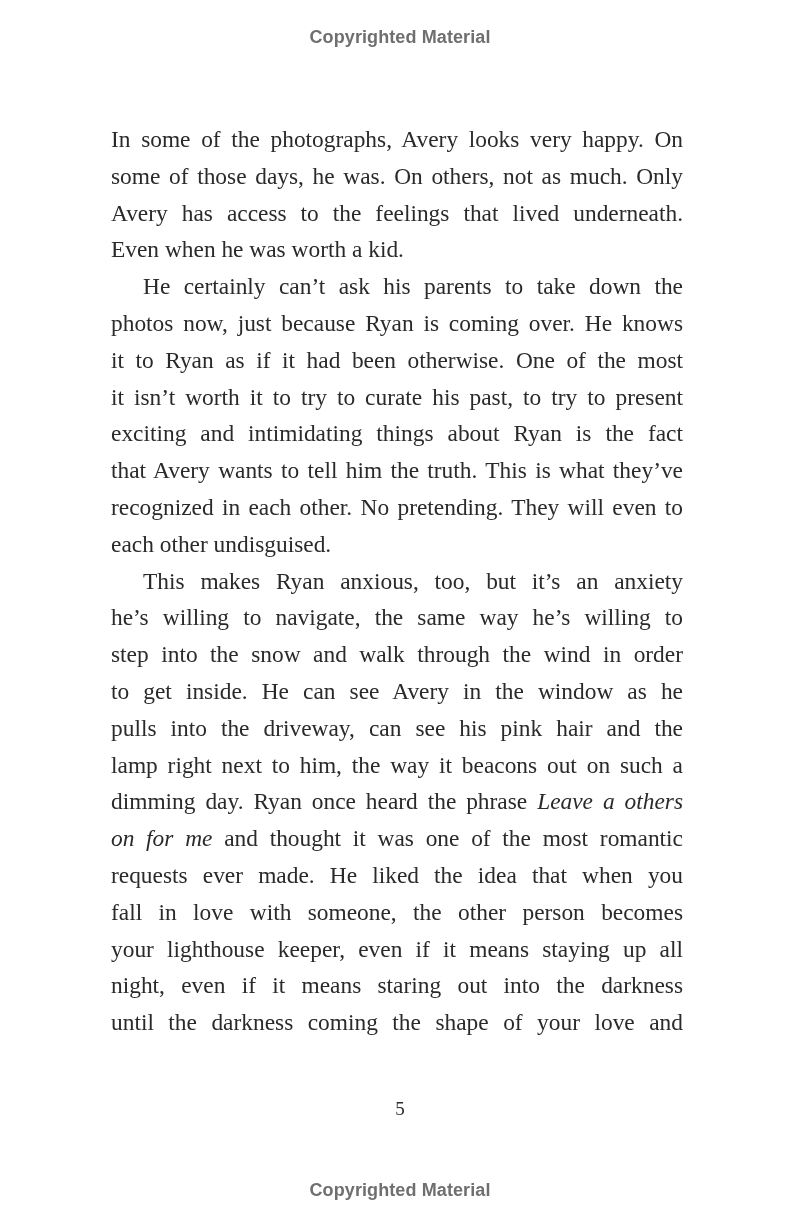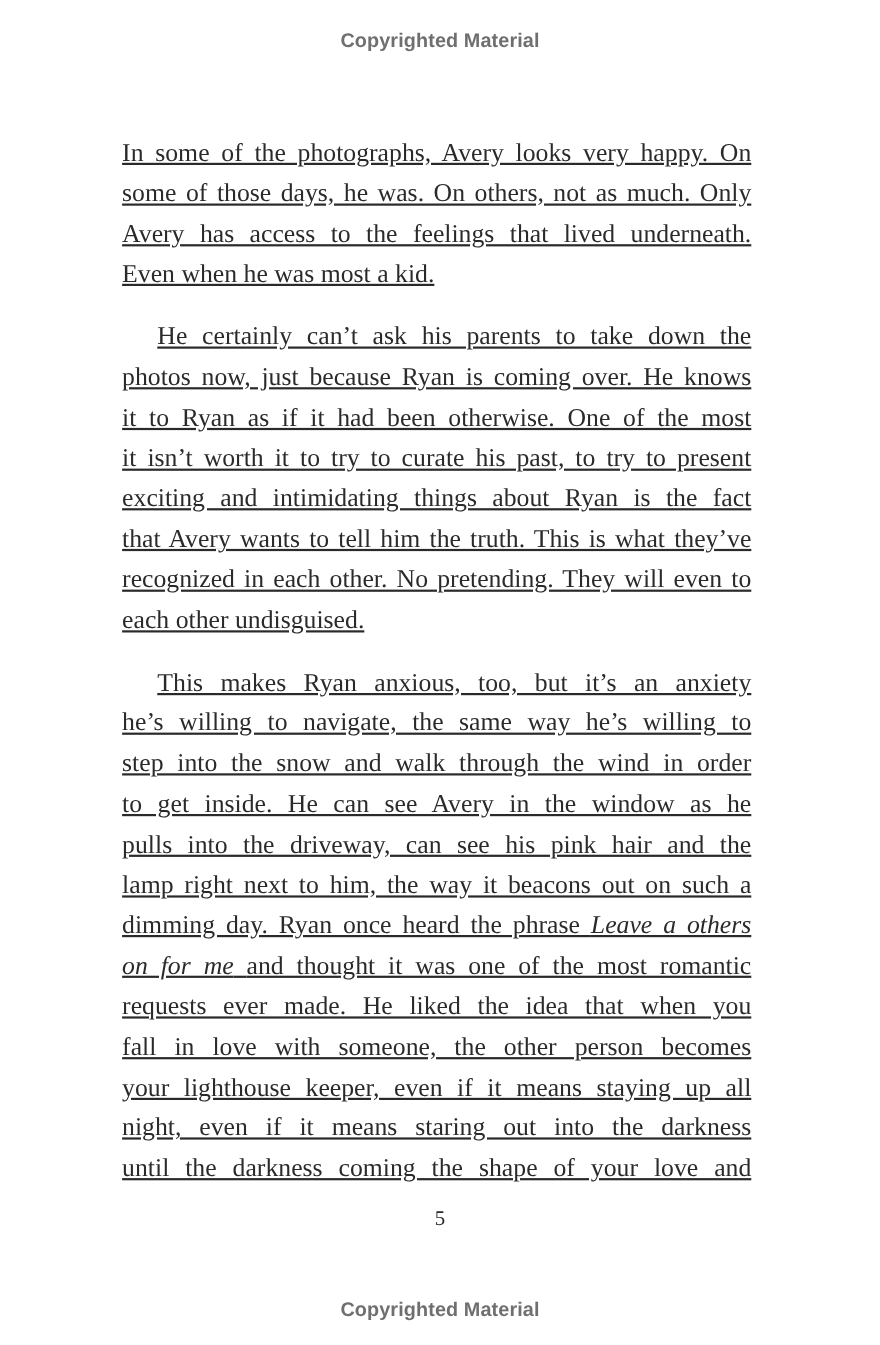--- a/index.html
+++ b/index.html
@@ -35,28 +35,26 @@
       font-size: 23.4px;
       color: #2a2a2a;
     }
     .line {
       display: block;
       height: 36.8px;
       line-height: 36.8px;
       white-space: nowrap;
       text-align: justify;
       text-align-last: justify;
-      text-decoration: underline;
     }
     .line.last {
       text-align-last: left;
     }
     .line.indent {
       text-indent: 32px;
-      margin-top: 20px;
     }
     .line em {
       font-style: italic;
     }
     .page-number {
       position: absolute;
       left: 0;
       width: 800px;
       top: 1098px;
       text-align: center;
@@ -69,21 +67,21 @@
 <body>
 
 <div class="watermark top">Copyrighted Material</div>
 
 <div class="body-text">
 
   <div>
     <span class="line">In some of the photographs, Avery looks very happy. On</span>
     <span class="line">some of those days, he was. On others, not as much. Only</span>
     <span class="line">Avery has access to the feelings that lived underneath.</span>
-    <span class="line last">Even when he was most a kid.</span>
+    <span class="line last">Even when he was worth a kid.</span>
   </div>
 
   <div>
     <span class="line indent">He certainly can’t ask his parents to take down the</span>
     <span class="line">photos now, just because Ryan is coming over. He knows</span>
     <span class="line">it to Ryan as if it had been otherwise. One of the most</span>
     <span class="line">it isn’t worth it to try to curate his past, to try to present</span>
     <span class="line">exciting and intimidating things about Ryan is the fact</span>
     <span class="line">that Avery wants to tell him the truth. This is what they’ve</span>
     <span class="line">recognized in each other. No pretending. They will even to</span>

